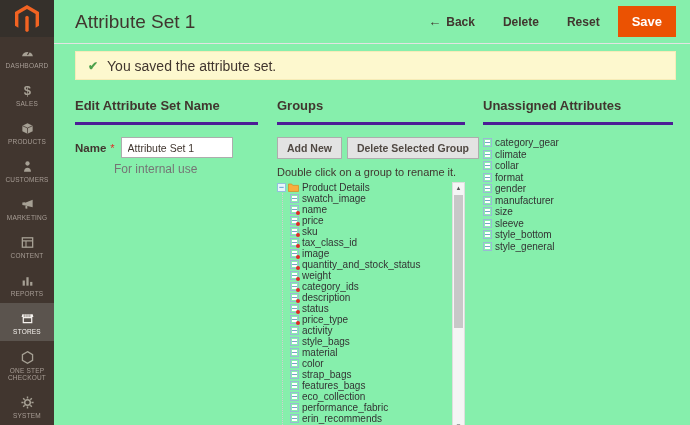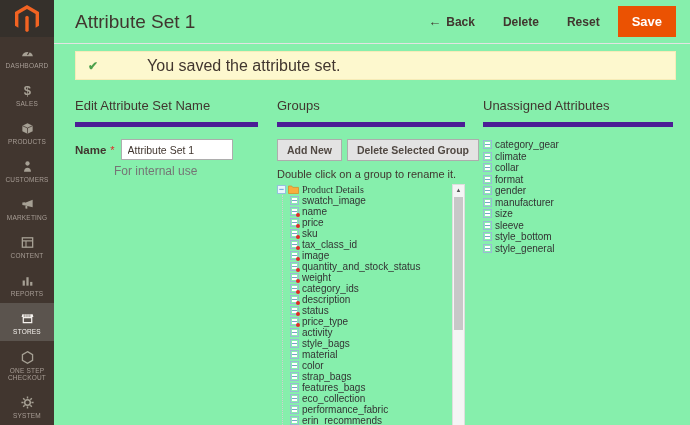--- a/index.html
+++ b/index.html
@@ -29,26 +29,26 @@
   .back-arrow { font-size:13px; font-weight:400; }
   .save-btn { background:#eb5202; color:#fff; border:1px solid #eb5202; font-family:inherit; font-size:13px;
     font-weight:700; padding:7px 13px; cursor:pointer; }
 
   .content { padding:7px 14px 0 21px; flex:1; overflow:hidden; }
 
   
   .banner { background:#fdf8ce; border:1px solid #f6ecb8; height:29px; display:flex; align-items:center;
     padding:0 12px; margin-bottom:18px; }
   .check { color:#4ca04c; font-weight:700; font-size:12px; margin-right:9px; }
-  .banner-text { font-size:16px; color:#41362f;margin-left:40px; }
+  .banner-text { font-size:14px; color:#41362f; }
 
   
   .columns { display:flex; }
   .col { flex:0 0 auto; }
-  .col h2 { font-size:13px; font-weight:400; color:#41362f; padding-bottom:9px; border-bottom:5px solid #4c1d95;
+  .col h2 { font-size:13px; font-weight:700; color:#41362f; padding-bottom:9px; border-bottom:3px solid #4c1d95;
     margin-bottom:12px; }
   .col-edit { width:183px; margin-right:19px; }
   .col-groups { width:188px; margin-right:18px; }
   .col-unassigned { width:190px; }
 
   
   .field-row { display:flex; align-items:center; }
   .field-label { font-size:11.5px; font-weight:700; margin-right:4px; }
   .req { color:#e02b27; font-size:11px; margin-right:6px; }
   .name-input { width:112px; height:21px; border:1px solid #adadad; padding:0 6px; font-family:inherit;
@@ -59,21 +59,21 @@
   .btn-row { display:flex; }
   .gray-btn { background:#e3e3e3; border:1px solid #adadad; color:#514943; font-family:inherit; font-size:10.5px;
     font-weight:700; padding:4px 9px; cursor:pointer; margin-right:5px; white-space:nowrap; }
   .hint { font-size:11px; color:#41362f; margin:7px 0 4px; }
   .tree-wrap { position:relative; height:251px; overflow:hidden; padding-right:15px; }
   .tree-row, .root-row { display:flex; align-items:center; height:11px; font-size:10px; color:#333;
     white-space:nowrap; cursor:pointer; }
   .expander { width:9px; height:9px; border:1px solid #93c1dd; background:#eaf6fb; color:#1979c3; font-size:9px;
     line-height:6px; text-align:center; margin-right:2px; flex:0 0 9px; }
   .folder { margin-right:3px; display:flex; flex:0 0 11px; }
-  .root-label { font-weight:400;font-family:Liberation Serif, serif; }
+  .root-label { font-weight:400; }
   .children { margin-left:5px; border-left:1px dotted #cfcfcf; padding-left:7px; }
   .attr-icon { position:relative; width:9px; height:9px; border:1px solid #9ab9d4; background:#fff; flex:0 0 9px;
     margin-right:3px; background-image:repeating-linear-gradient(to bottom,#7aa3c8 0,#7aa3c8 1px,transparent 1px,transparent 3px);
     background-clip:content-box; padding:1px; }
   .attr-icon .dot { display:none; position:absolute; right:-2px; bottom:-2px; width:4px; height:4px;
     border-radius:50%; background:#e02b27; }
   .tree-row.required .attr-icon .dot, .u-row.required .attr-icon .dot { display:block; }
 
   
   .vscroll { position:absolute; top:0; right:0; width:13px; height:251px; background:#f5f5f5; border:1px solid #dedede; }

